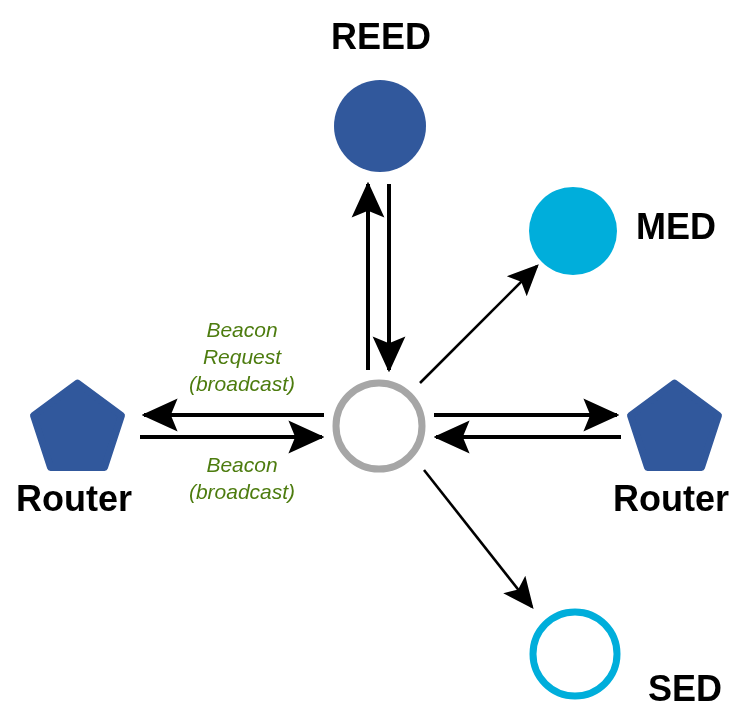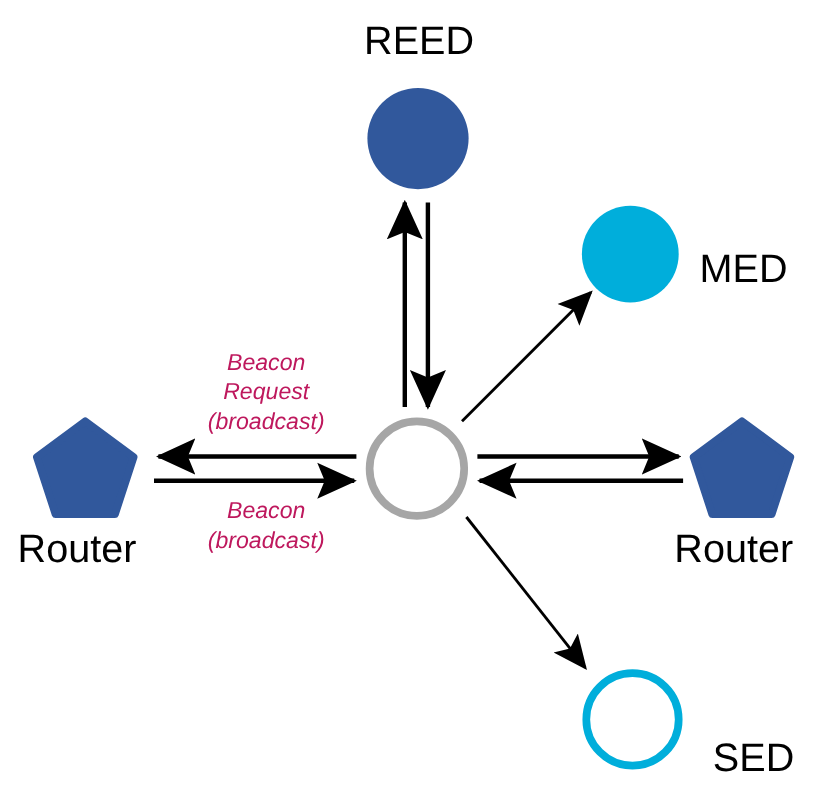--- a/index.html
+++ b/index.html
@@ -23,38 +23,38 @@
     position: absolute;
     top: 0;
     left: 0;
     width: 752px;
     height: 720px;
   }
   .node-label {
     position: absolute;
     font-family: "Liberation Sans", sans-serif;
     font-size: 36px;
-    font-weight: 400;
+    font-weight: 700;
     color: #000000;
     white-space: nowrap;
     line-height: 1;
   }
   .edge-label {
     position: absolute;
     font-family: "Liberation Sans", sans-serif;
     font-style: italic;
     font-size: 21px;
     font-weight: 400;
-    color: #be185d;
+    color: #4d7c0f;
     text-align: center;
     line-height: 1.28;
     white-space: pre-line;
   }
   #label-reed   { left: 331px; top: 19px;  }
-  #label-med    { left: 636px; top: 226px; }
+  #label-med    { left: 636px; top: 209px; }
   #label-sed    { left: 648px; top: 631px; margin-top: 40px; }
   #label-router-left  { left: 16px;  top: 481px; }
   #label-router-right { left: 613px; top: 481px; }
   #label-beacon-request { left: 164px; top: 317px; width: 156px; }
   #label-beacon         { left: 164px; top: 452px; width: 156px; }
 </style>
 </head>
 <body>
 
 <div id="diagram-root">

